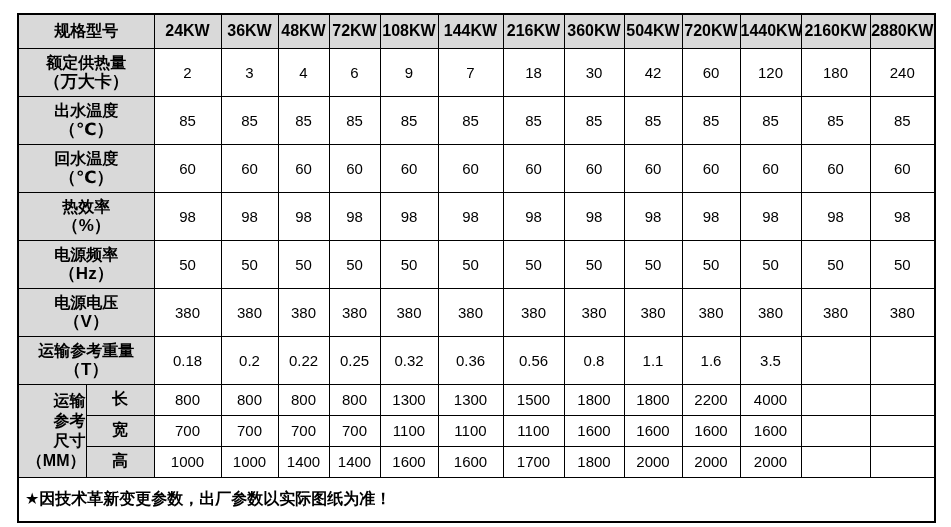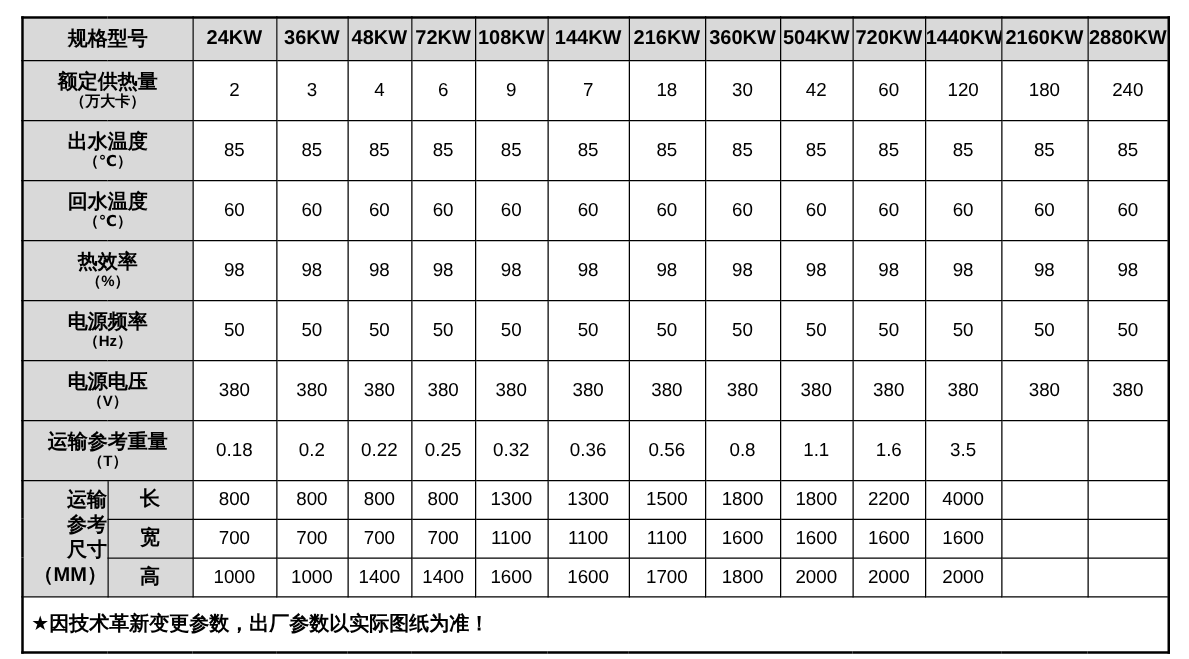--- a/index.html
+++ b/index.html
@@ -37,21 +37,21 @@
   table.spec td{
     background:#ffffff;
     font-size:15px;
     font-weight:normal;
   }
   tr.header-row{ height:34px; }
   tr.data-row{ height:48px; }
   tr.size-row{ height:31px; }
   tr.footer-row{ height:45px; }
   .sub{
-    font-size:12px;
+    font-size:17px;
     line-height:1.15;
   }
   .l1{ line-height:1.2; }
   .mm-label div{ line-height:1.25;text-align:right; }
   tr.footer-row td{
     text-align:left;
     font-weight:bold;
     font-size:16px;
     padding-left:6px;
   }

